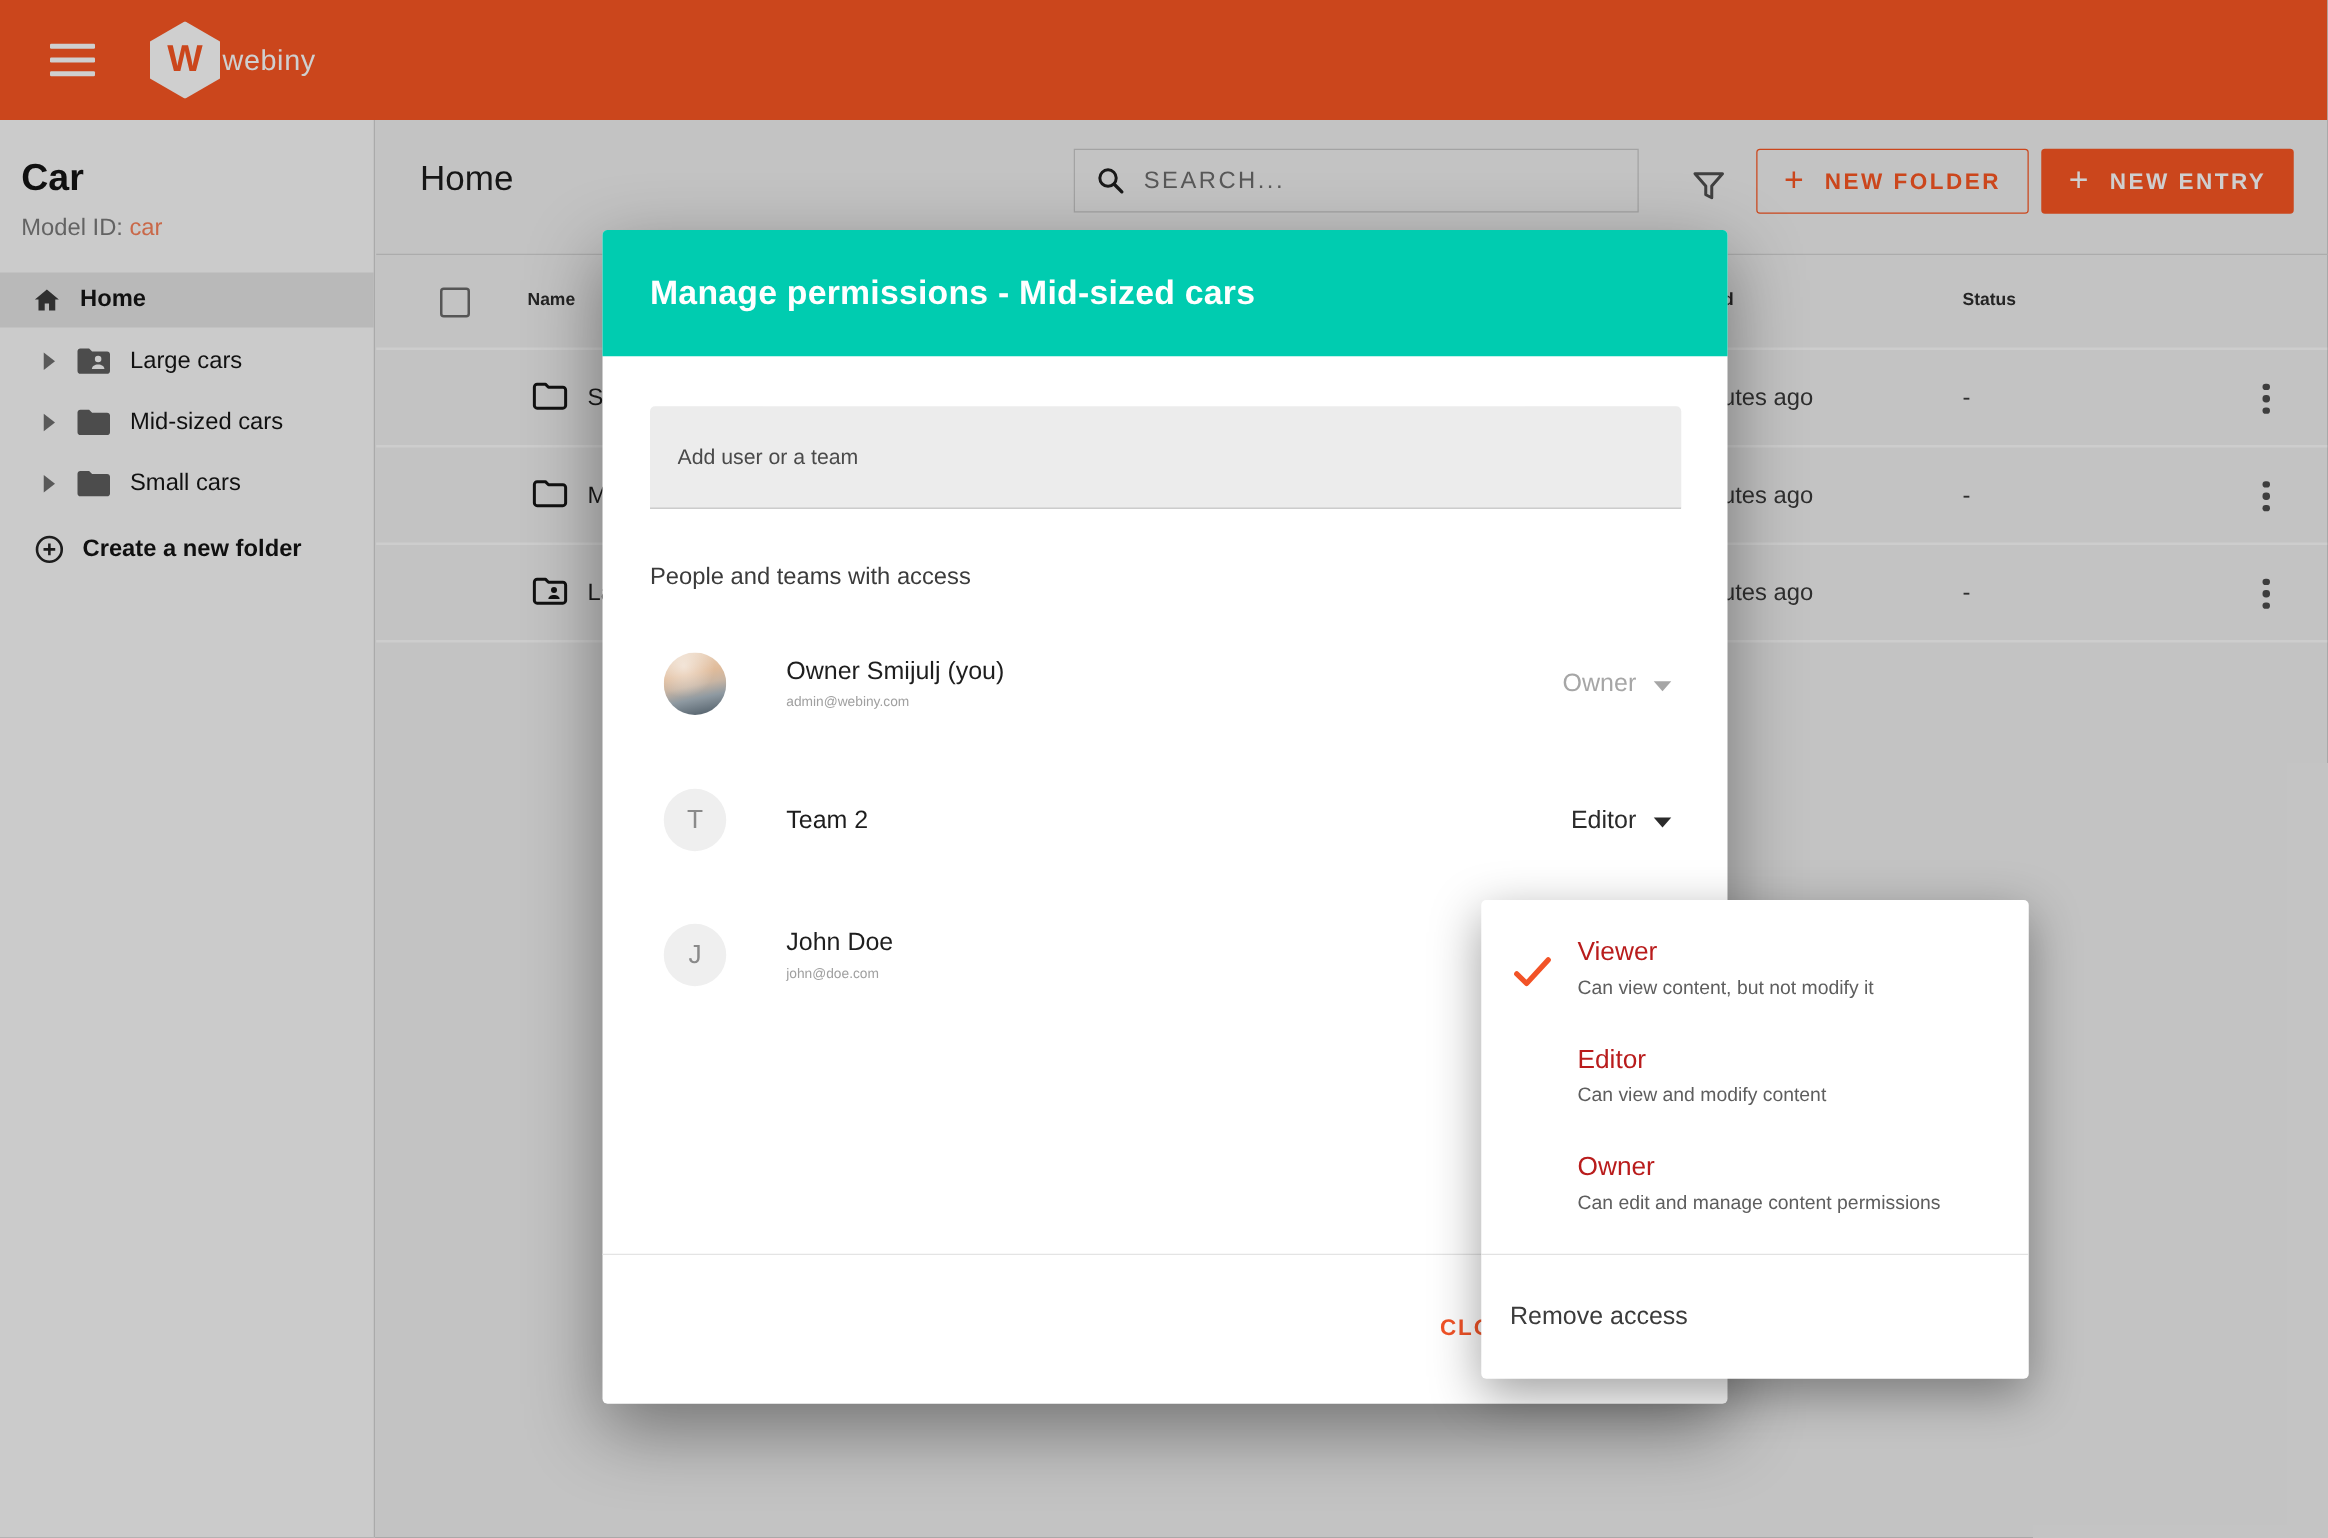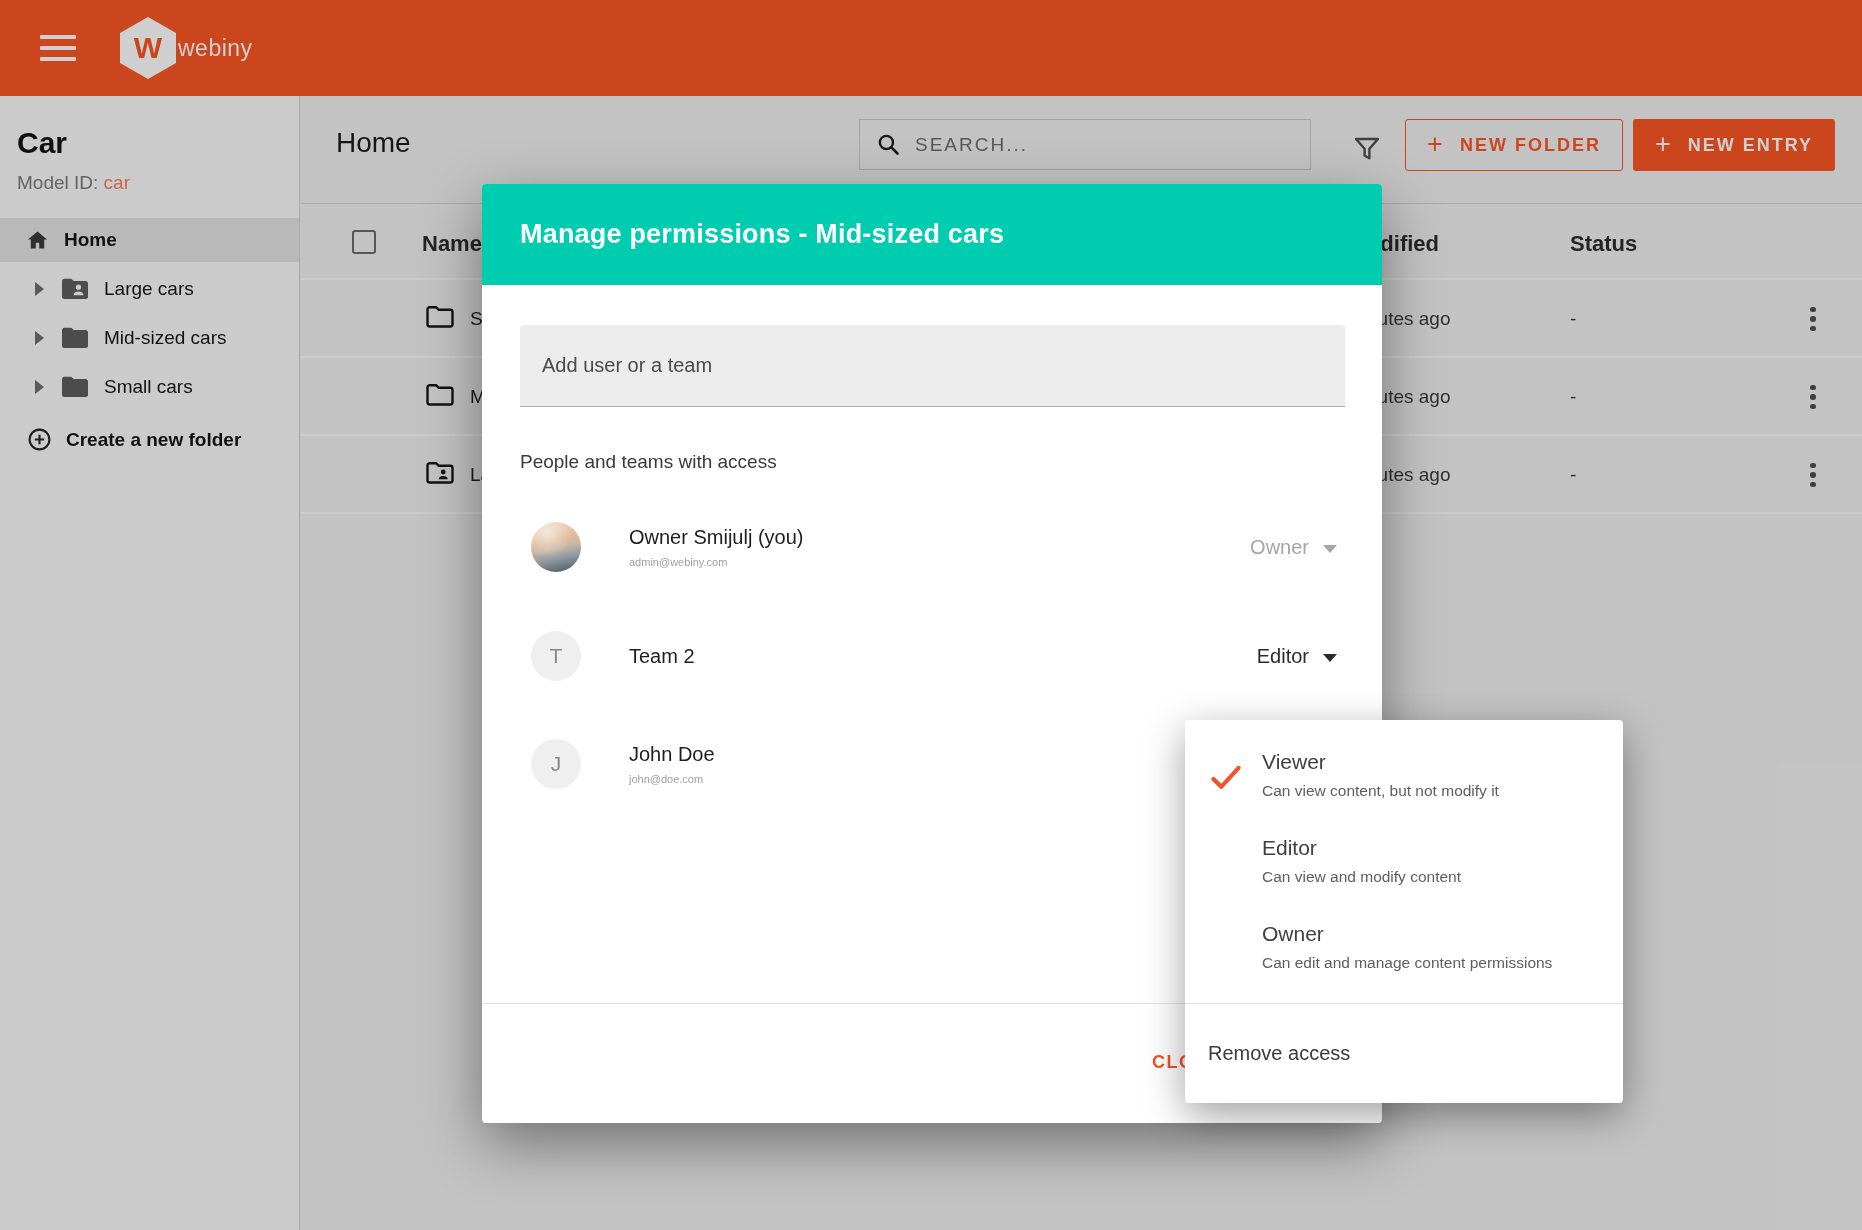--- a/index.html
+++ b/index.html
@@ -65,21 +65,21 @@
   }
   .searchbox input::placeholder { color:#6d6d6d; }
   .filter-btn { position:absolute; left:1046px; top:31px; width:40px; height:44px; cursor:pointer; display:flex; align-items:center; justify-content:center; }
   .btn { position:absolute; top:23px; height:52px; border-radius:3px; display:flex; align-items:center; justify-content:center; font-size:18px; font-weight:700; letter-spacing:2px; cursor:pointer; }
   .btn .plus { font-size:27px; font-weight:400; margin-right:15px; line-height:0; position:relative; top:-1px; }
   .btn-outline { left:1104px; width:218px; border:1px solid #fa5723; color:#fa5723; background:transparent; }
   .btn-fill { left:1332px; width:202px; background:#fa5723; color:#fff; }
 
   .thead { position:relative; height:76px; border-bottom:2px solid rgba(255,255,255,0.85); }
   .thead .cb { position:absolute; left:51px; top:26px; width:24px; height:24px; border:2.5px solid #6b6b6b; border-radius:3px; cursor:pointer; }
-  .th { position:absolute; top:27px; font-size:22px; font-weight:700; color:#2d2d2d; white-space:nowrap; }
+  .th { position:absolute; top:27px; font-size:14px; font-weight:700; color:#2d2d2d; white-space:nowrap; }
   .th-name { left:121px; }
   .th-mod  { left:995px; }
   .th-status { left:1269px; }
   .trow { position:relative; height:78px; border-bottom:2px solid rgba(255,255,255,0.85); }
   .trow .f-ico { position:absolute; left:124px; top:24px; }
   .td-name { position:absolute; left:169px; top:28px; font-size:19px; color:#1f1f1f; white-space:nowrap; }
   .td-mod  { position:absolute; left:1046px; top:28px; font-size:19px; color:#3a3a3a; white-space:nowrap; }
   .td-status { position:absolute; left:1269px; top:28px; font-size:19px; color:#3a3a3a; }
   .dots { position:absolute; left:1497px; top:24px; width:30px; height:30px; display:flex; flex-direction:column; align-items:center; justify-content:center; gap:4px; cursor:pointer; }
   .dots i { width:5.5px; height:5.5px; border-radius:50%; background:#4d4d4d; }
@@ -96,21 +96,21 @@
     height:101px; background:#00ccb0; border-radius:4px 4px 0 0;
     display:flex; align-items:center; padding-left:38px;
   }
   .modal-header h2 { color:#fff; font-size:27px; font-weight:700; letter-spacing:0.2px; }
   .modal-body { position:relative; height:718px; }
   .add-field {
     position:absolute; left:38px; right:37px; top:40px; height:82px;
     background:#ececec; border-bottom:1px solid #a9a9a9; border-radius:4px 4px 0 0;
     display:flex; align-items:center;
   }
-  .add-field input { border:none; outline:none; background:transparent; width:100%; padding:0 22px; font-family:inherit; font-size:20px; color:#4a4a4a; }
+  .add-field input { border:none; outline:none; background:transparent; width:100%; padding:0 22px; font-family:inherit; font-size:17px; color:#4a4a4a; }
   .add-field input::placeholder { color:#4a4a4a; }
   .section-label { position:absolute; left:38px; top:166px; font-size:19px; color:#3b3b3b; }
   .member { position:absolute; left:49px; right:45px; height:60px; display:flex; align-items:center; }
   .member .avatar-photo, .member .avatar-letter { width:50px; height:50px; flex:0 0 50px; }
   .avatar-letter { border-radius:50%; background:#efefef; display:flex; align-items:center; justify-content:center; font-size:21px; color:#8a8a8a; }
   .m-info { margin-left:48px; }
   .m-name { font-size:20px; color:#1e1e1e; }
   .m-email { font-size:11px; color:#a0a0a0; margin-top:7px; }
   .role-select { margin-left:auto; display:flex; align-items:center; font-size:20px; color:#2b2b2b; cursor:pointer; }
   .role-select .caret { width:0; height:0; border-left:7px solid transparent; border-right:7px solid transparent; border-top:8px solid currentColor; margin-left:14px; position:relative; top:2px; }
@@ -120,21 +120,21 @@
   .member-john { top:449px; }
   .modal-footer { position:absolute; left:0; right:0; bottom:0; height:120px; border-top:1px solid #e4e4e4; }
   .close-btn { position:absolute; left:670px; top:48px; color:#f25327; font-size:18px; font-weight:700; letter-spacing:1.5px; cursor:pointer; }
 
   
   .role-menu {
     position:absolute; left:1185px; top:720px; width:438px; height:383px; z-index:30;
     background:#fff; border-radius:4px; box-shadow:0 12px 40px rgba(0,0,0,0.38); padding-top:15px;
   }
   .rm-opt { position:relative; padding:14px 20px 20px 77px; cursor:pointer; }
-  .rm-title { font-size:21px; color:#404040; line-height:26px; }
+  .rm-title { font-size:21px; color:#b91c1c; line-height:26px; }
   .rm-desc { font-size:15.5px; color:#5e5e5e; line-height:20px; margin-top:6px; }
   .rm-check { position:absolute; left:24px; top:28px; }
   .rm-remove {
     position:absolute; left:0; right:0; top:283px; bottom:0; border-top:1px solid #e2e2e2;
     display:flex; align-items:center; padding-left:23px; font-size:20px; color:#3b3b3b; cursor:pointer;
   }
 </style>
 </head>
 <body>
 

